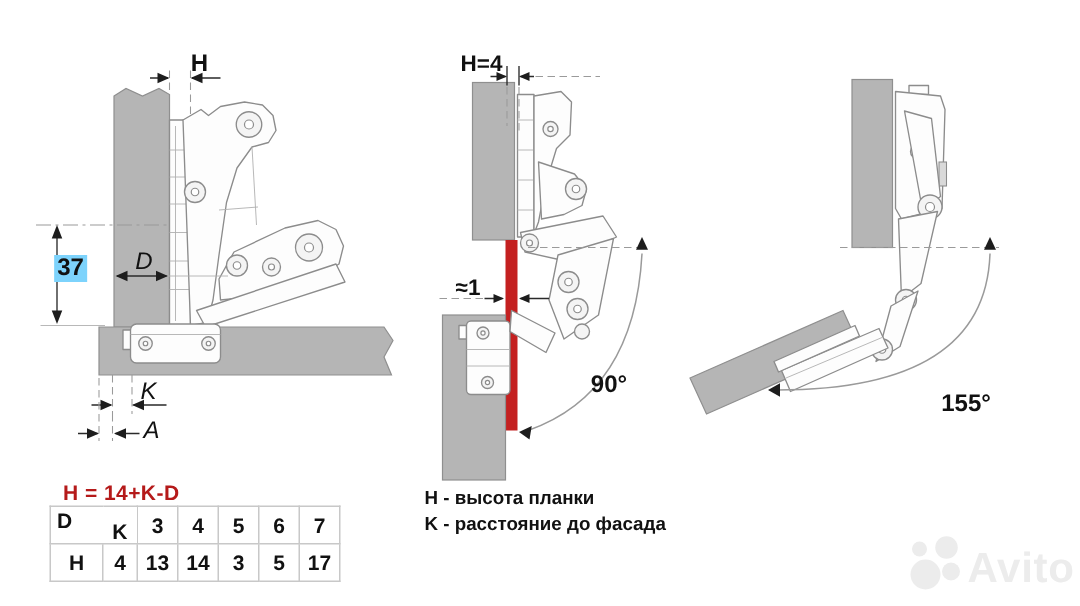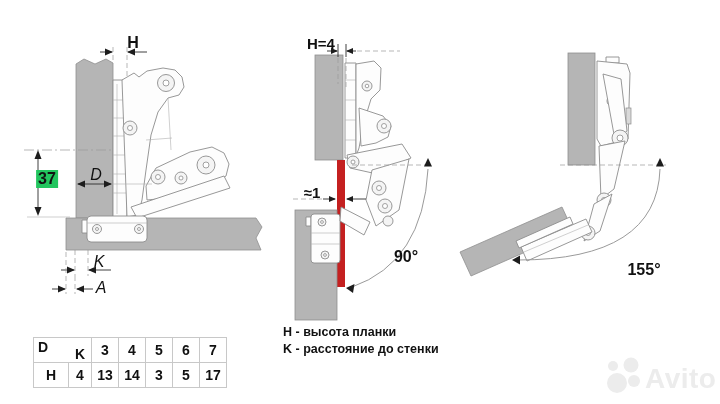--- a/index.html
+++ b/index.html
@@ -20,21 +20,21 @@
   .arc{stroke:#9a9a9a;stroke-width:1;fill:none;}
   .red{fill:var(--accent-red);stroke:none;}
   .tag{fill:#d9d9d9;stroke:var(--line-gray);stroke-width:.7;}
   .wmdot{fill:var(--watermark-gray);}
 
   
   .lbl{position:absolute;transform:translate(-50%,-50%);white-space:nowrap;z-index:3;}
   .b16{font-weight:bold;font-size:16px;}
   .b14{font-weight:bold;font-size:15px;}
   .it16{font-style:italic;font-size:16px;}
-  .bgw{background:#22c55e;padding:0 2px;}
+  .bgw{background:#7dd3fc;padding:0 2px;}
 
   .formula{position:absolute;left:42px;top:320px;font-weight:bold;font-size:14px;
            color:var(--formula-red);letter-spacing:.3px;z-index:3;}
 
   table.hk{position:absolute;left:33px;top:337px;border-collapse:collapse;z-index:3;}
   table.hk td{border:1px solid var(--table-border);font-weight:bold;font-size:14px;
               text-align:center;padding:0;height:24px;background:#fff;}
   td.c27{width:26px;} td.c35{width:34px;} td.c23{width:22px;}
   td.diag{width:57px;position:relative;
     background:linear-gradient(to bottom right,#fff 49.2%,var(--table-border) 49.2%,var(--table-border) 50.8%,#fff 50.8%);}
@@ -199,20 +199,21 @@
   <div class="lbl b16" style="left:133px;top:43px">H</div>
   <div class="lbl b16 bgw" style="left:47px;top:179px">37</div>
   <div class="lbl it16" style="left:96px;top:175px">D</div>
   <div class="lbl it16" style="left:99px;top:262px">K</div>
   <div class="lbl it16" style="left:101px;top:288px">A</div>
   <div class="lbl b14" style="left:321px;top:43px">H=4</div>
   <div class="lbl b14" style="left:312px;top:192px">≈1</div>
   <div class="lbl b16" style="left:406px;top:257px">90°</div>
   <div class="lbl b16" style="left:644px;top:270px">155°</div>
 
+  <div class="formula">H = 14+K-D</div>
 
   <table class="hk">
     <tbody>
         <tr>
       <td class="diag" colspan="2">
         <span class="tl">D</span>
         <span class="br">K</span>
       </td>
       <td class="c27">3</td>
       <td class="c27">4</td>
@@ -227,18 +228,18 @@
       <td class="c27">14</td>
       <td class="c27">3</td>
       <td class="c27">5</td>
       <td class="c27">17</td>
     </tr>
   </tbody>
     </table>
 
   <div class="legend">
     <div>H - высота планки</div>
-    <div>K - расстояние до стенки</div>
+    <div>K - расстояние до фасада</div>
   </div>
 
   <div class="wmtext">Avito</div>
 
 </div>
 
 </body></html>

